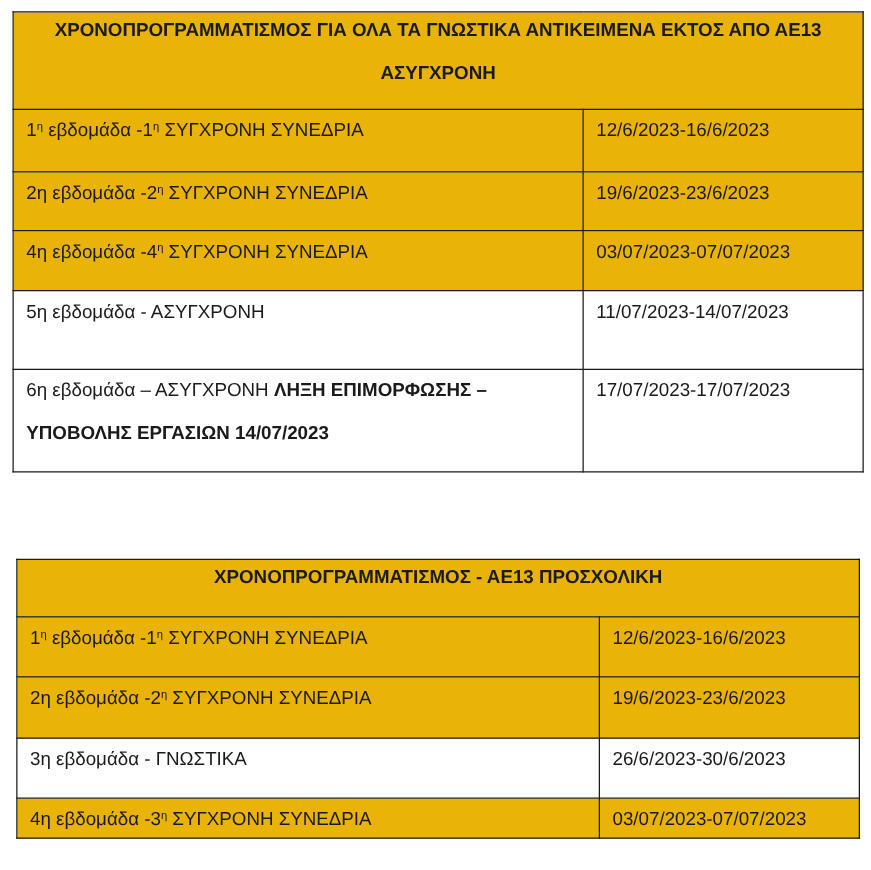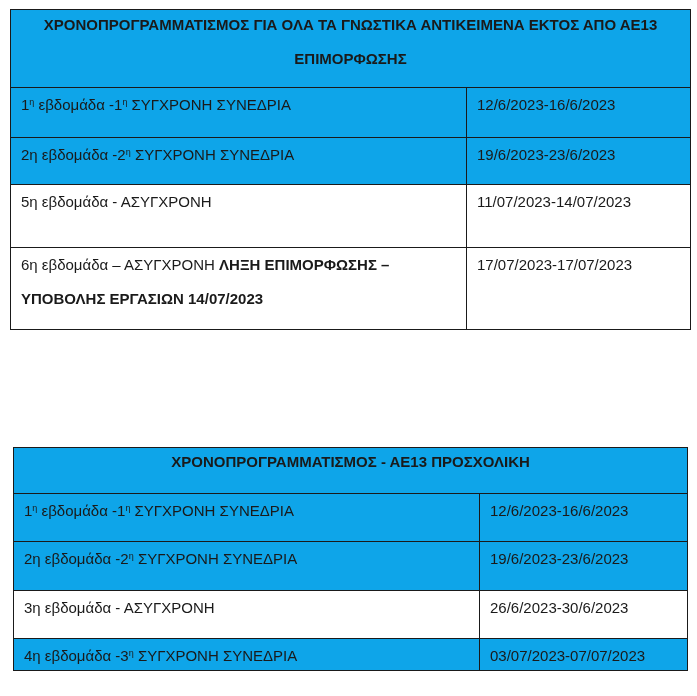--- a/index.html
+++ b/index.html
@@ -1,20 +1,20 @@
 <!DOCTYPE html>
 <html><head>
   <meta charset="utf-8">
   <style>
     html, body { margin: 0; padding: 0; background: #ffffff; }
     body { width: 697px; height: 696px; position: relative; overflow: hidden;
       font-family: "Liberation Sans", "DejaVu Sans", sans-serif; color: #1a1a1a; }
     table { position: absolute; border-collapse: collapse; table-layout: fixed; }
     td { border: 1px solid #1a1a1a; vertical-align: top; padding: 0; font-size: 15px; }
-    .blue { background: #0ea5e9; }
+    .blue { background: #eab308; }
     .white { background: #ffffff; }
     .hdr { text-align: center; font-weight: bold; font-size: 15px; }
     .cell-text { padding: 8px 10px 0 10px; line-height: 18px; }
     .hdr .cell-text { padding-top: 6px; line-height: 36px; }
     .b { font-weight: bold; }
     sup { font-size: 9px; vertical-align: 5px; line-height: 0; }
     #t1 { left: 10px; top: 9px; width: 680px; }
     #t2 { left: 13px; top: 447px; width: 674px; padding-left: 35px; }
   </style>
 </head>
@@ -23,21 +23,21 @@
 <table id="t1">
   <colgroup>
       <col style="width:456px">
       <col style="width:224px">
     </colgroup>
   <tbody>
       <tr style="height:78px" class="blue">
     <td colspan="2" class="hdr">
       <div class="cell-text" style="line-height:18px;padding-top:6px;">
         <div style="height:34px;">ΧΡΟΝΟΠΡΟΓΡΑΜΜΑΤΙΣΜΟΣ ΓΙΑ ΟΛΑ ΤΑ ΓΝΩΣΤΙΚΑ ΑΝΤΙΚΕΙΜΕΝΑ ΕΚΤΟΣ ΑΠΟ ΑΕ13</div>
-        <div>ΕΠΙΜΟΡΦΩΣΗΣ</div>
+        <div>ΑΣΥΓΧΡΟΝΗ</div>
       </div>
     </td>
   </tr>
   <tr style="height:50px" class="blue">
     <td>
           <div class="cell-text">
       <span>1</span><sup>η</sup><span> εβδομάδα -1</span><sup>η</sup><span> ΣΥΓΧΡΟΝΗ ΣΥΝΕΔΡΙΑ</span>
     </div>
         </td>
     <td>
@@ -45,20 +45,30 @@
         </td>
   </tr>
   <tr style="height:47px" class="blue">
     <td>
           <div class="cell-text">
       <span>2η εβδομάδα -2</span><sup>η</sup><span> ΣΥΓΧΡΟΝΗ ΣΥΝΕΔΡΙΑ</span>
     </div>
         </td>
     <td>
           <div class="cell-text">19/6/2023-23/6/2023</div>
+        </td>
+  </tr>
+  <tr style="height:48px" class="blue">
+    <td>
+          <div class="cell-text">
+      <span>4η εβδομάδα -4</span><sup>η</sup><span> ΣΥΓΧΡΟΝΗ ΣΥΝΕΔΡΙΑ</span>
+    </div>
+        </td>
+    <td>
+          <div class="cell-text">03/07/2023-07/07/2023</div>
         </td>
   </tr>
   <tr style="height:63px" class="white">
     <td>
           <div class="cell-text">5η εβδομάδα - ΑΣΥΓΧΡΟΝΗ</div>
         </td>
     <td>
           <div class="cell-text">11/07/2023-14/07/2023</div>
         </td>
   </tr>
@@ -102,21 +112,21 @@
           <div class="cell-text">
       <span>2η εβδομάδα -2</span><sup>η</sup><span> ΣΥΓΧΡΟΝΗ ΣΥΝΕΔΡΙΑ</span>
     </div>
         </td>
     <td>
           <div class="cell-text">19/6/2023-23/6/2023</div>
         </td>
   </tr>
   <tr style="height:48px" class="white">
     <td>
-          <div class="cell-text">3η εβδομάδα - ΑΣΥΓΧΡΟΝΗ</div>
+          <div class="cell-text">3η εβδομάδα - ΓΝΩΣΤΙΚΑ</div>
         </td>
     <td>
           <div class="cell-text">26/6/2023-30/6/2023</div>
         </td>
   </tr>
   <tr style="height:32px" class="blue">
     <td>
           <div class="cell-text">
       <span>4η εβδομάδα -3</span><sup>η</sup><span> ΣΥΓΧΡΟΝΗ ΣΥΝΕΔΡΙΑ</span>
     </div>

